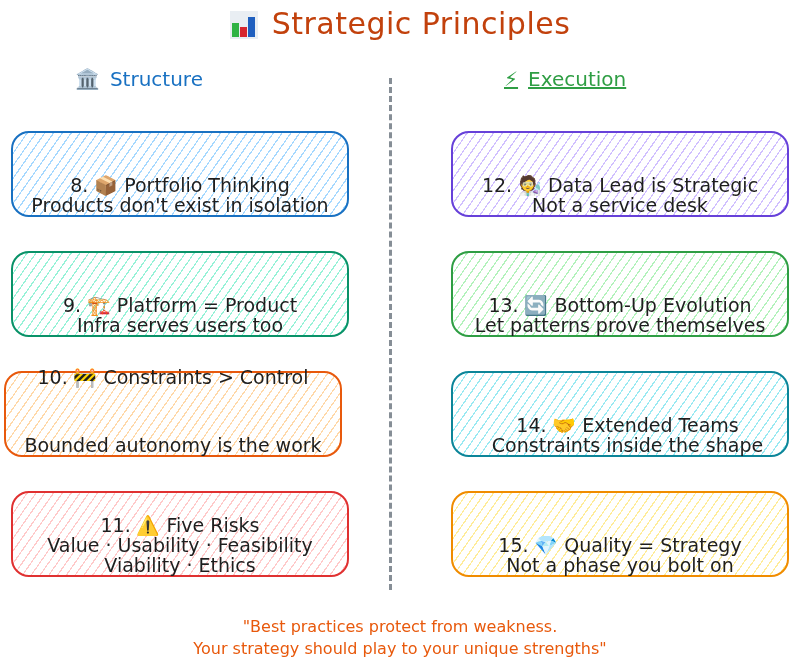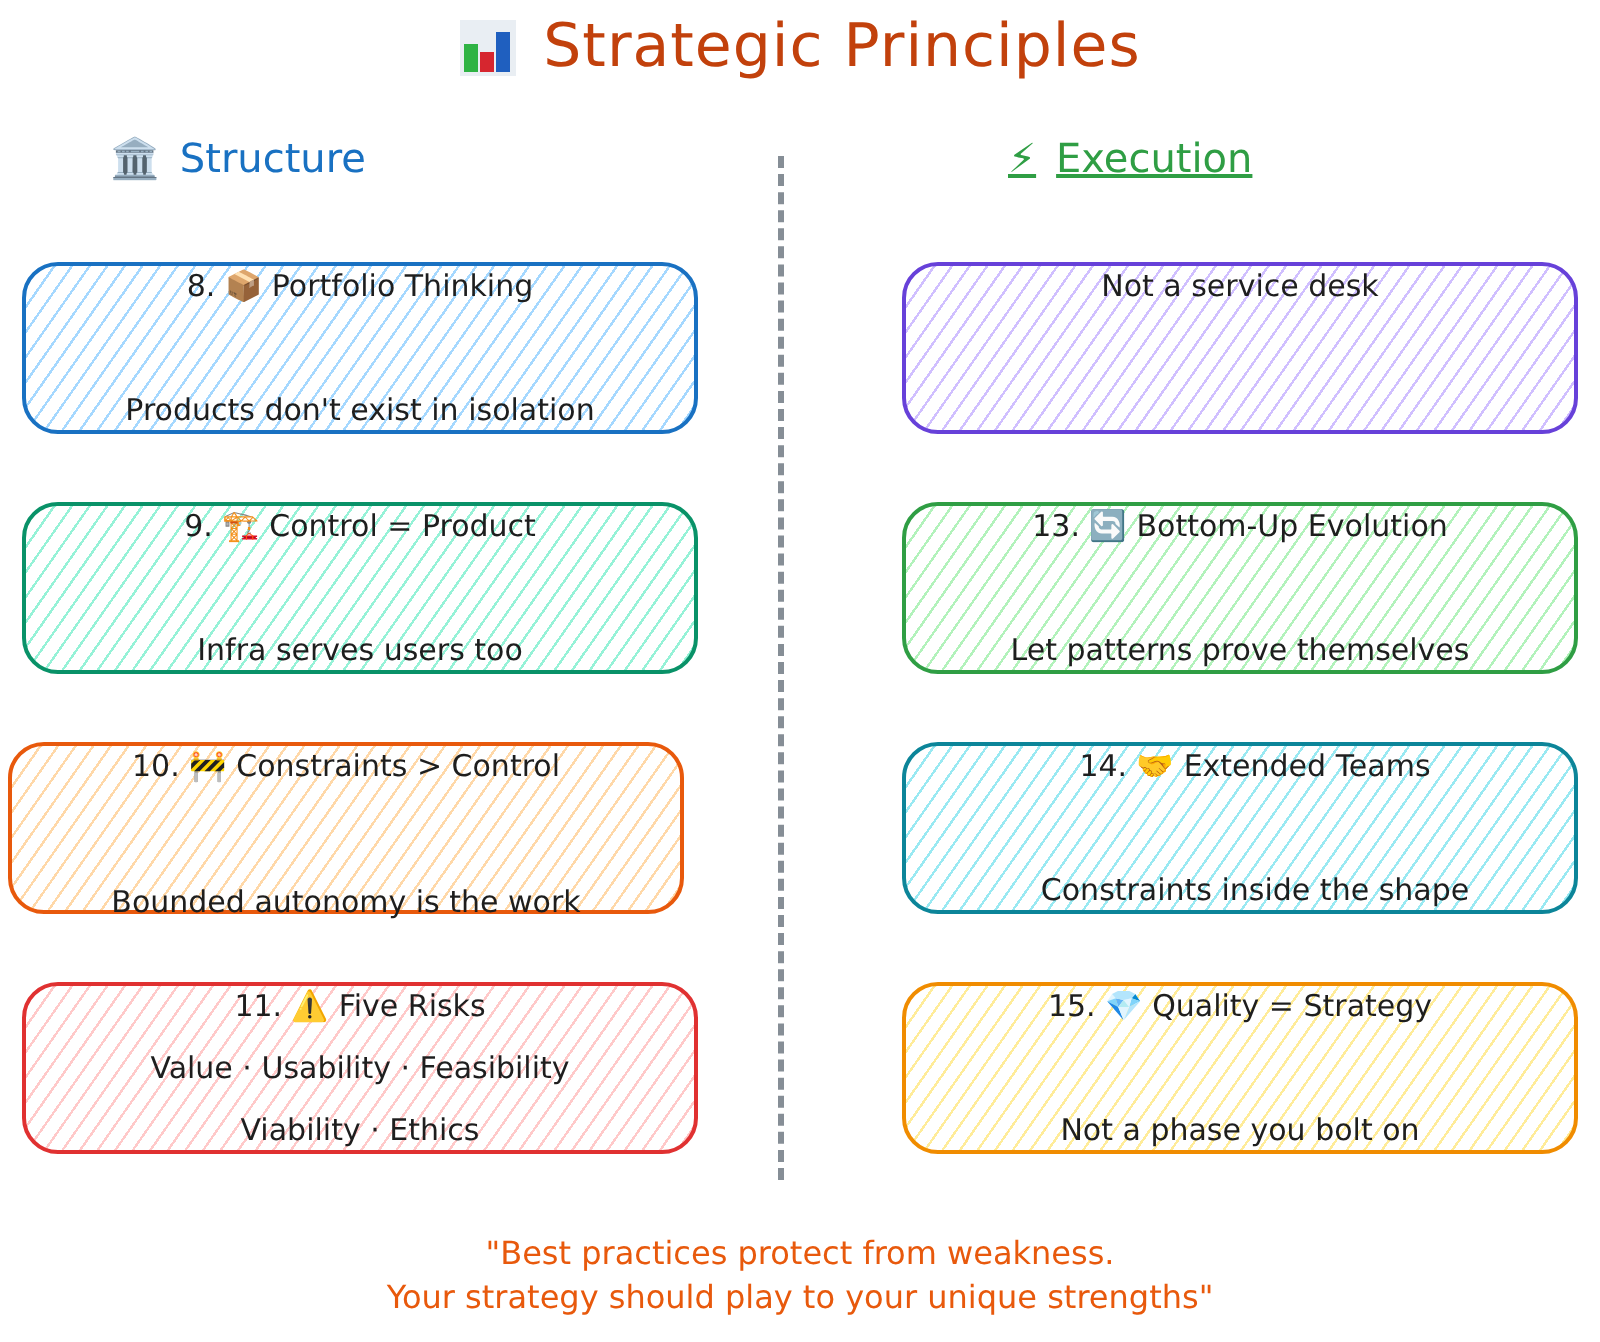--- a/index.html
+++ b/index.html
@@ -10,70 +10,71 @@
   .title .emoji { display: inline-block; margin-right: 14px; vertical-align: -3px; }
   .bar-icon { display: inline-flex; align-items: flex-end; gap: 1px; width: 28px; height: 28px;
               background: #e9eef3; padding: 2px; box-sizing: border-box; }
   .bar-icon span { display: block; width: 7px; }
   .col-head { position: absolute; top: 67px; font-size: 20px; }
   .col-head .ico { margin-right: 10px; font-size: 20px; }
   .divider { position: absolute; left: 389px; top: 78px; height: 512px; width: 0;
              border-left: 3px dashed #868e96; }
   .card { position: absolute; width: 338px; height: 86px; border-radius: 18px;
           border-width: 2.5px; border-style: solid; box-sizing: border-box;
-          display: flex; flex-direction: column; align-items: center; justify-content: space-between;
-          text-align: center; color: #1e1e1e; font-size: 15px; line-height: 20px; }
+          display: flex; flex-direction: column; align-items: center; justify-content: flex-end;
+          text-align: center; color: #1e1e1e; font-size: 19px; line-height: 20px; }
   .card .line { white-space: nowrap; }
   .quote { position: absolute; left: 0; top: 616px; width: 800px; text-align: center;
            color: #e8590c; font-size: 16px; line-height: 22px; }
 </style>
 </head>
 <body>
 
 <div class="title" style="color: #c2410c;">
   <span class="emoji">
     <span class="bar-icon">
       <span style="height:14px;background:#2fb344;"></span>
       <span style="height:10px;background:#d6262f;"></span>
       <span style="height:20px;background:#1f5fbf;"></span>
     </span>
   </span><span>Strategic Principles</span>
 </div>
 
-<div class="col-head" style="left:55px;color:#1971c2;">
+<div class="col-head" style="left:75px;color:#1971c2;">
   <span class="ico">🏛️</span><span>Structure</span>
 </div>
 <div class="col-head" style="left:504px;color:#2f9e44;text-decoration:underline;">
   <span class="ico">⚡</span><span>Execution</span>
 </div>
 
 <div class="divider"></div>
 
 <div class="card" style="left: 11px; top: 131px; border-color: rgb(25, 113, 194); background: repeating-linear-gradient(-55deg, rgb(255, 255, 255) 0px, rgb(255, 255, 255) 6px, rgb(165, 216, 255) 6px, rgb(165, 216, 255) 7.2px);">
   <div class="line"><span>8.</span> <span>📦</span> <span>Portfolio Thinking</span></div>
   <div class="line">Products don't exist in isolation</div>
 </div>
 
 <div class="card" style="left: 11px; top: 251px; border-color: rgb(9, 146, 104); background: repeating-linear-gradient(-55deg, rgb(255, 255, 255) 0px, rgb(255, 255, 255) 6px, rgb(150, 242, 215) 6px, rgb(150, 242, 215) 7.2px);">
-  <div class="line"><span>9.</span> <span>🏗️</span> <span>Control = Product</span></div>
+  <div class="line"><span>9.</span> <span>🏗️</span> <span>Platform = Product</span></div>
   <div class="line">Infra serves users too</div>
 </div>
 
 <div class="card" style="left: 4px; top: 371px; border-color: rgb(232, 89, 12); background: repeating-linear-gradient(-55deg, rgb(255, 255, 255) 0px, rgb(255, 255, 255) 6px, rgb(255, 216, 168) 6px, rgb(255, 216, 168) 7.2px); gap: 48px;">
   <div class="line"><span>10.</span> <span>🚧</span> <span>Constraints &gt; Control</span></div>
   <div class="line">Bounded autonomy is the work</div>
 </div>
 
 <div class="card" style="left: 11px; top: 491px; border-color: rgb(224, 49, 49); background: repeating-linear-gradient(-55deg, rgb(255, 255, 255) 0px, rgb(255, 255, 255) 6px, rgb(255, 201, 201) 6px, rgb(255, 201, 201) 7.2px);">
   <div class="line"><span>11.</span> <span>⚠️</span> <span>Five Risks</span></div>
   <div class="line">Value · Usability · Feasibility</div>
   <div class="line">Viability · Ethics</div>
 </div>
 
 <div class="card" style="left: 451px; top: 131px; border-color: rgb(103, 65, 217); background: repeating-linear-gradient(-55deg, rgb(255, 255, 255) 0px, rgb(255, 255, 255) 6px, rgb(208, 191, 255) 6px, rgb(208, 191, 255) 7.2px);">
+  <div class="line"><span>12.</span> <span>🧑‍🔬</span> <span>Data Lead is Strategic</span></div>
   <div class="line">Not a service desk</div>
 </div>
 
 <div class="card" style="left: 451px; top: 251px; border-color: rgb(47, 158, 68); background: repeating-linear-gradient(-55deg, rgb(255, 255, 255) 0px, rgb(255, 255, 255) 6px, rgb(178, 242, 187) 6px, rgb(178, 242, 187) 7.2px);">
   <div class="line"><span>13.</span> <span>🔄</span> <span>Bottom-Up Evolution</span></div>
   <div class="line">Let patterns prove themselves</div>
 </div>
 
 <div class="card" style="left: 451px; top: 371px; border-color: rgb(12, 133, 153); background: repeating-linear-gradient(-55deg, rgb(255, 255, 255) 0px, rgb(255, 255, 255) 6px, rgb(153, 233, 242) 6px, rgb(153, 233, 242) 7.2px); padding-left: 15px;">
   <div class="line"><span>14.</span> <span>🤝</span> <span>Extended Teams</span></div>

